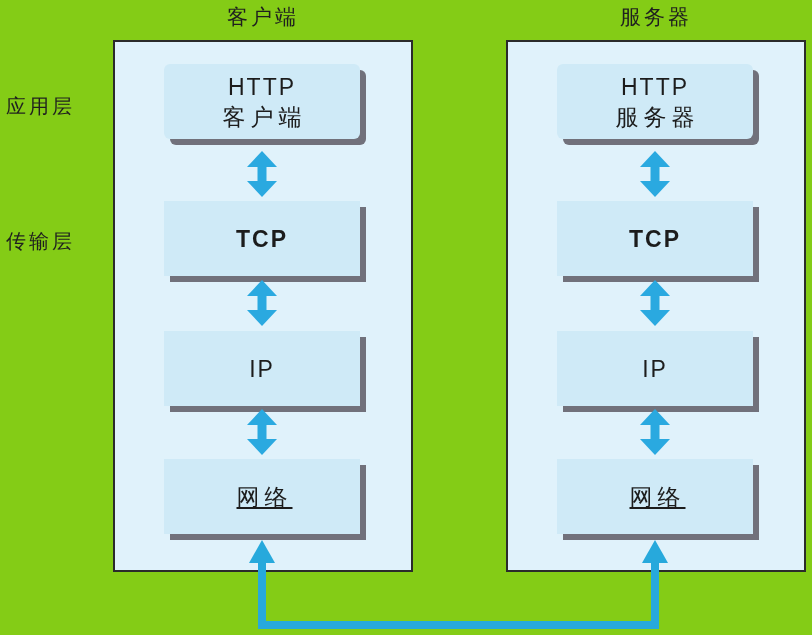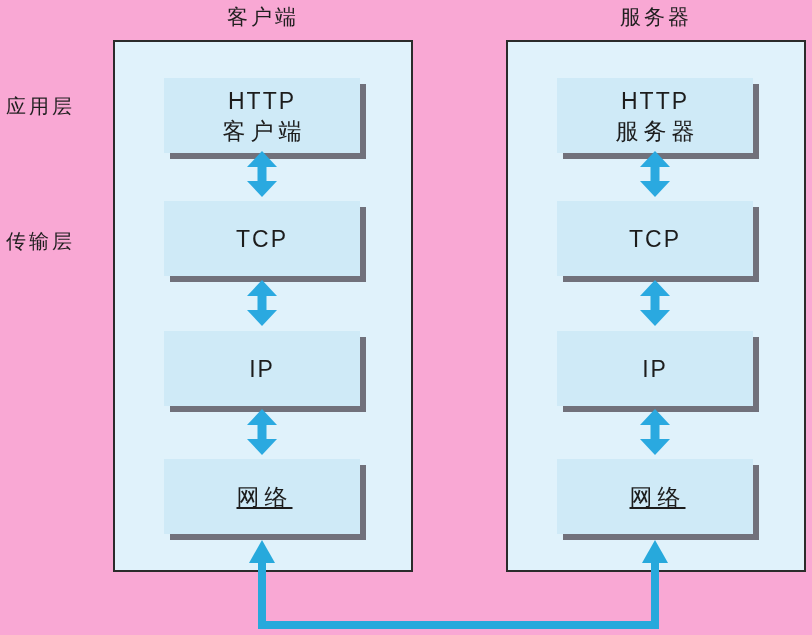--- a/index.html
+++ b/index.html
@@ -1,21 +1,21 @@
 <!DOCTYPE html>
 <html><head>
 <meta charset="utf-8">
 <style>
   html, body { margin: 0; padding: 0; background: #ffffff; }
   body { font-family: "Liberation Sans", "DejaVu Sans", sans-serif; color: #1a1a1a; }
   .canvas {
     position: relative;
     width: 812px;
     height: 635px;
-    background: #f9a8d4;
+    background: #84cc16;
     overflow: hidden;
   }
   .col-title {
     position: absolute;
     top: 4px;
     width: 300px;
     height: 26px;
     line-height: 26px;
     text-align: center;
     font-size: 21px;
@@ -58,22 +58,22 @@
     align-items: center;
     justify-content: center;
     font-size: 23px;
     color: #1c1c1c;
     text-align: center;
   }
   .layer-box .ln { line-height: 30px; letter-spacing: 2px; }
   .layer-box .ln.cjk { letter-spacing: 5px; text-indent: 5px; }
   .col-client { left: 164px; }
   .col-server { left: 557px; }
-  .row-app { top: 78px; }
-  .row-tcp { top: 201px; }
+  .row-app { top: 64px; border-radius: 6px; }
+  .row-tcp { top: 201px; font-weight: bold; }
   .row-ip  { top: 331px; }
   .row-net { top: 459px; text-decoration: underline; }
 
   .dbl-arrow {
     position: absolute;
     width: 32px;
     height: 46px;
   }
   .dbl-arrow svg { display: block; width: 100%; height: 100%; }
   .ax-client { left: 246px; }

